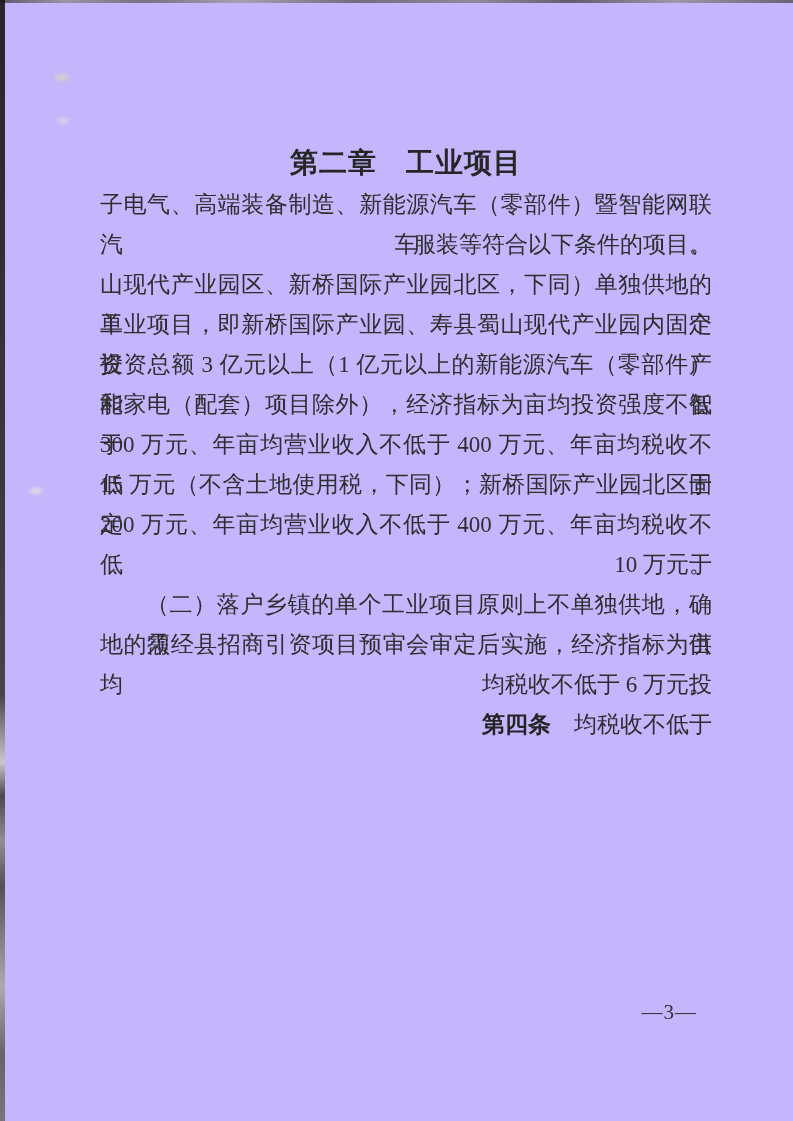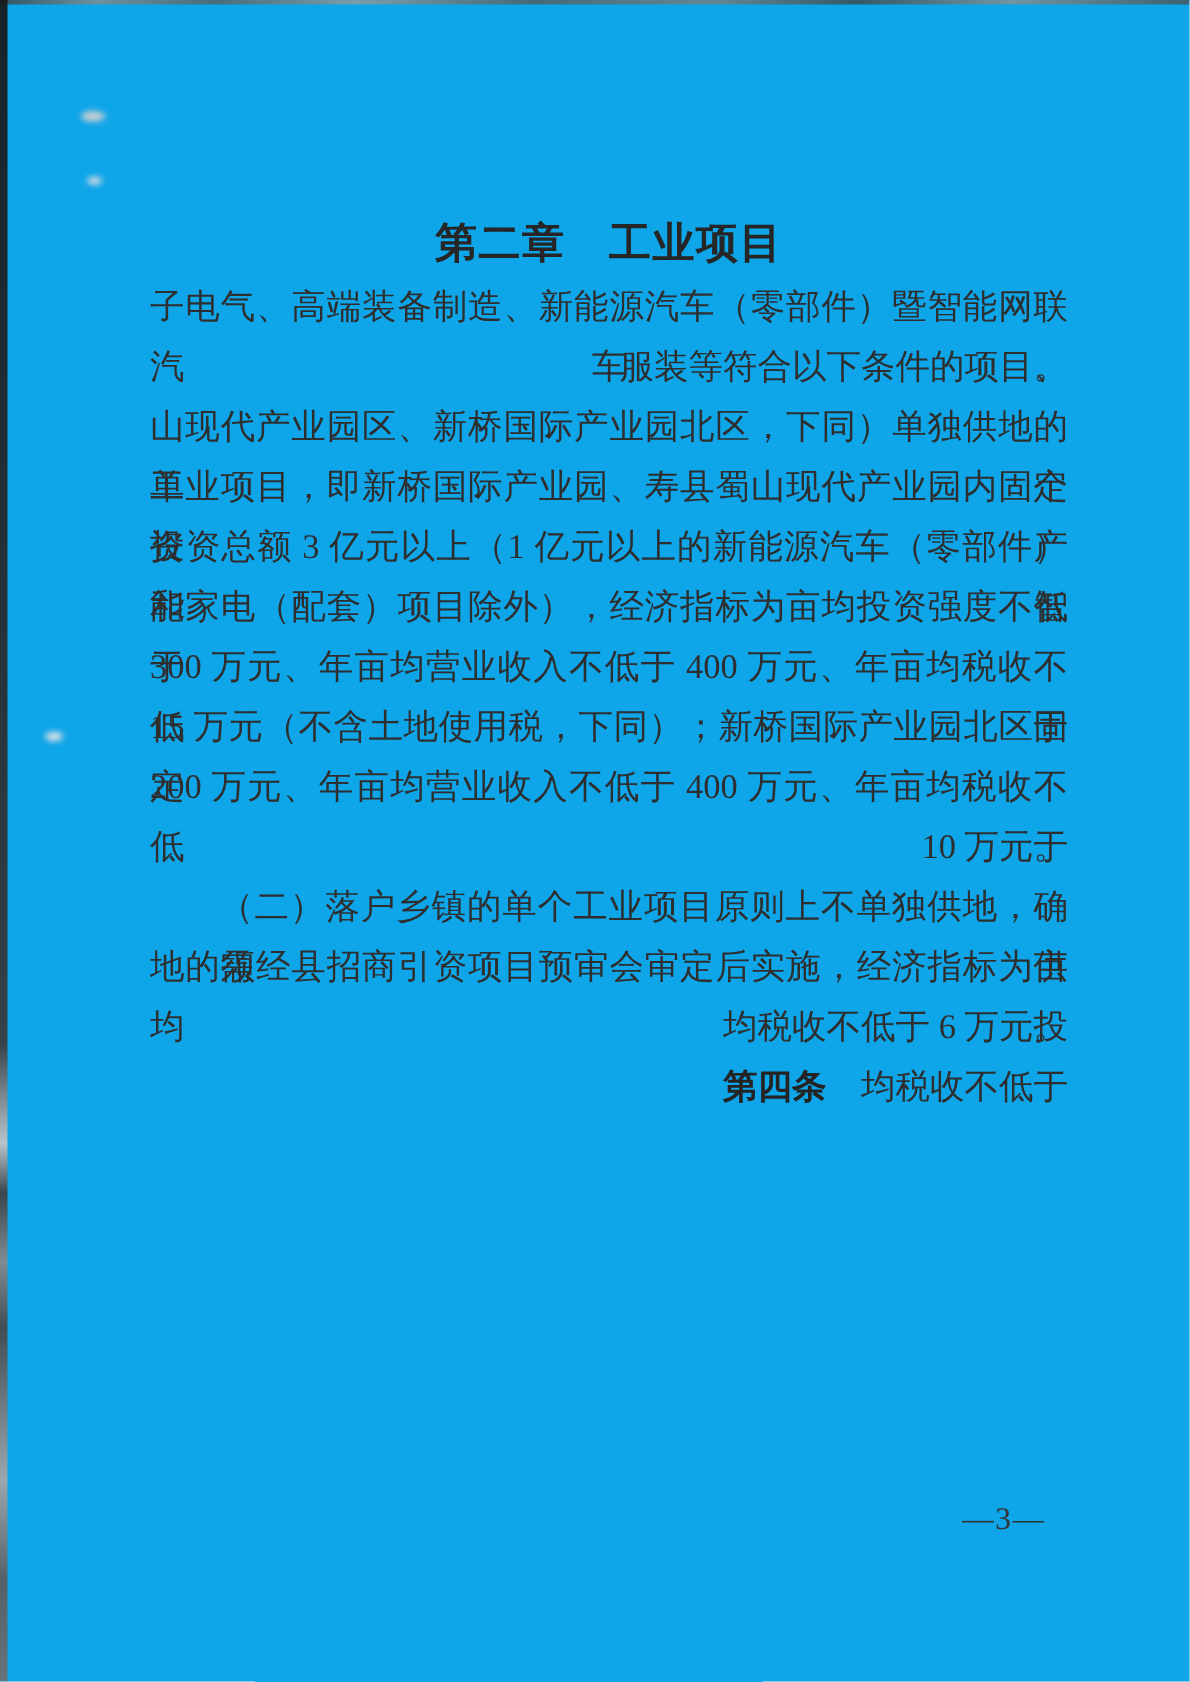--- a/index.html
+++ b/index.html
@@ -4,21 +4,21 @@
 <style>
   html, body {
     margin: 0;
     padding: 0;
     background: #e9e9e9;
   }
   .sheet {
     position: relative;
     width: 793px;
     height: 1121px;
-    background: #0ea5e9;
+    background: #c4b5fd;
     overflow: hidden;
     font-family: "Liberation Serif", "DejaVu Serif", serif;
     color: #2e2e2e;
   }
   
   .edge-top {
     position: absolute;
     top: 0; left: 0; right: 0;
     height: 3px;
     background: linear-gradient(90deg,

